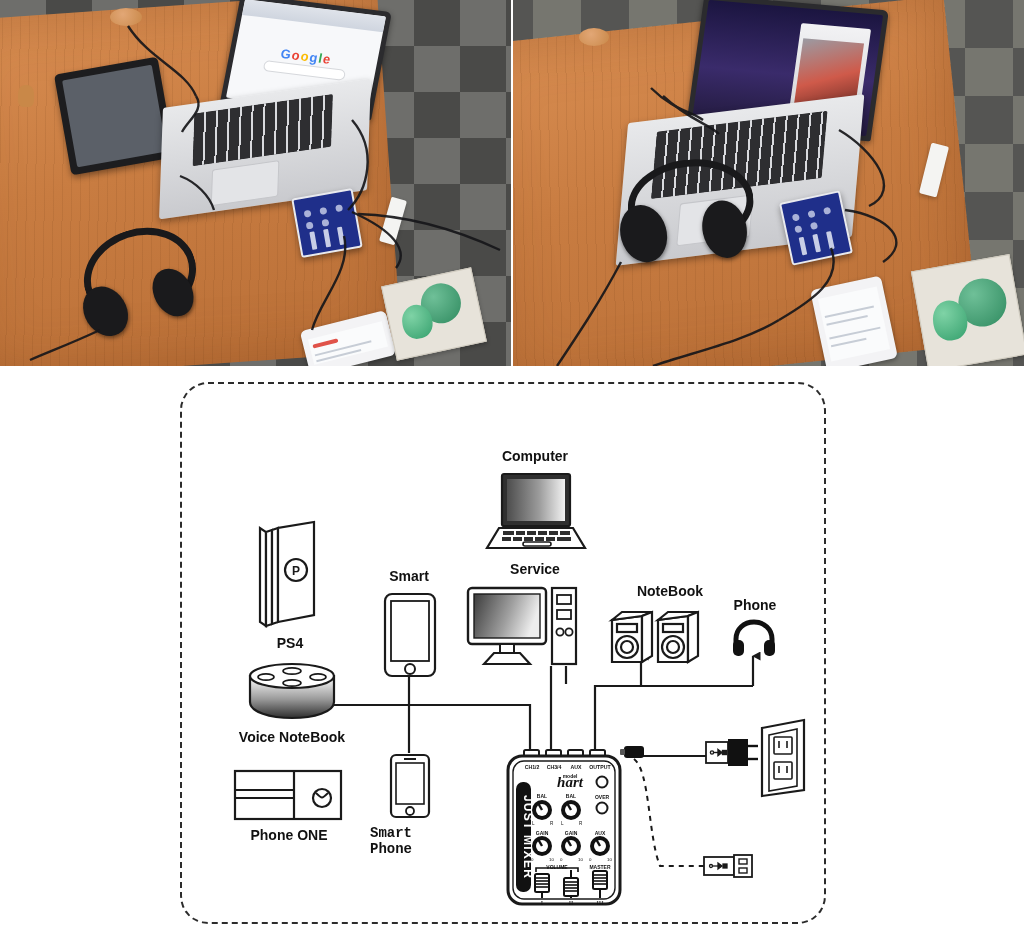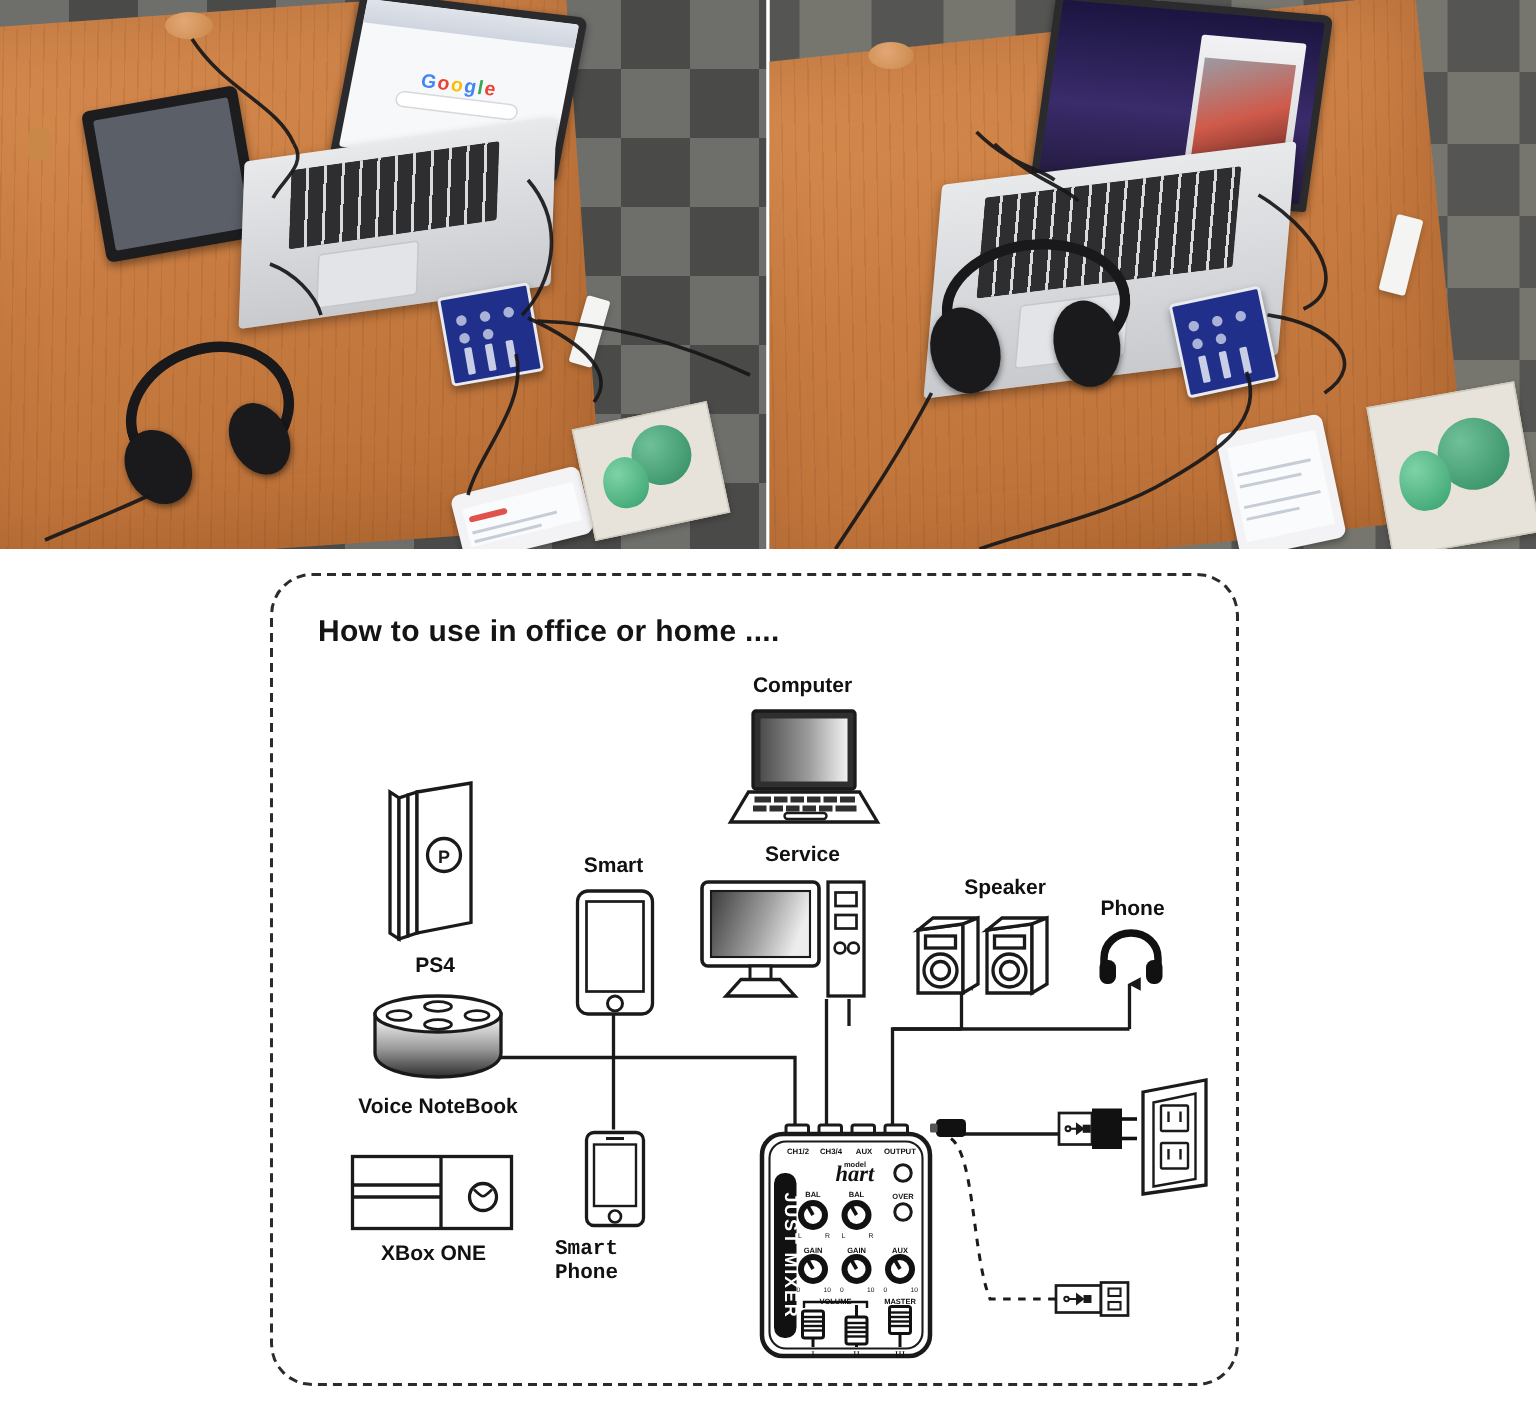--- a/index.html
+++ b/index.html
@@ -266,21 +266,20 @@
         <path d="M266 320 C 230 342, 180 352, 140 366"></path>
         <path d="M108 262 C 88 300, 68 330, 44 366"></path>
       </g>
     </svg>
   </div>
 </div>
 
 <div class="diagram">
 
   <div class="dash-box"></div>
-  <div class="title">How to use in office or home  ....</div>
 
   <svg class="wires">
     <defs>
       <marker id="arr" markerWidth="9" markerHeight="9" refX="4.5" refY="7.5" orient="auto" markerUnits="userSpaceOnUse">
         <path d="M0,0 L9,0 L4.5,8.5 Z" fill="#1a1a1a"></path>
       </marker>
       <marker id="arrU" markerWidth="9" markerHeight="9" refX="4.5" refY="1.5" orient="auto" markerUnits="userSpaceOnUse">
         <path d="M0,9 L9,9 L4.5,0.5 Z" fill="#1a1a1a"></path>
       </marker>
       <linearGradient id="lcdG" x1="0" y1="0" x2="1" y2="0">
@@ -354,21 +353,21 @@
       <g fill="#fff" stroke="#1a1a1a" stroke-width="2.2">
         <rect x="3" y="3" width="106" height="48"></rect>
         <line x1="3" y1="22" x2="62" y2="22"></line>
         <line x1="3" y1="30" x2="62" y2="30"></line>
         <line x1="62" y1="3" x2="62" y2="51"></line>
         <circle cx="90" cy="30" r="9"></circle>
       </g>
       <path d="M84 25 C 90 31, 90 31, 96 25" fill="none" stroke="#1a1a1a" stroke-width="1.8"></path>
     </svg>
   </div>
-  <div class="lbl" style="left:222px;top:462px;width:134px;">XBox ONE</div>
+  <div class="lbl" style="left:222px;top:462px;width:134px;">Phone ONE</div>
 
   <div class="lbl" style="left:362px;top:203px;width:94px;">Smart</div>
   <div class="icon" style="left:383px;top:226px;">
     <svg width="54" height="86" viewBox="0 0 54 86">
       <rect x="2" y="2" width="50" height="82" rx="7" fill="#fff" stroke="#1a1a1a" stroke-width="2.2"></rect>
       <rect x="8" y="9" width="38" height="60" fill="#fff" stroke="#1a1a1a" stroke-width="1.8"></rect>
       <circle cx="27" cy="77" r="5" fill="#fff" stroke="#1a1a1a" stroke-width="2"></circle>
     </svg>
   </div>
 
@@ -417,21 +416,21 @@
       <path d="M18 78 L28 67 L54 67 L64 78 Z" fill="#fff" stroke="#1a1a1a" stroke-width="2.2"></path>
 
       <rect x="86" y="2" width="24" height="76" fill="#fff" stroke="#1a1a1a" stroke-width="2.2"></rect>
       <rect x="91" y="9" width="14" height="9" fill="#fff" stroke="#1a1a1a" stroke-width="1.8"></rect>
       <rect x="91" y="24" width="14" height="9" fill="#fff" stroke="#1a1a1a" stroke-width="1.8"></rect>
       <circle cx="94" cy="46" r="3.6" fill="#fff" stroke="#1a1a1a" stroke-width="1.8"></circle>
       <circle cx="103" cy="46" r="3.6" fill="#fff" stroke="#1a1a1a" stroke-width="1.8"></circle>
     </svg>
   </div>
 
-  <div class="lbl" style="left:618px;top:218px;width:104px;">Speaker</div>
+  <div class="lbl" style="left:618px;top:218px;width:104px;">NoteBook</div>
   <div class="icon" style="left:608px;top:240px;">
     <svg width="92" height="60" viewBox="0 0 92 60">
       <g fill="#fff" stroke="#1a1a1a" stroke-width="2.2">
         <path d="M4 14 L4 56 L34 56 L34 10 Z"></path>
         <path d="M4 14 L14 6 L44 6 L34 10 Z"></path>
         <path d="M34 10 L44 6 L44 50 L34 56 Z"></path>
         <rect x="9" y="18" width="20" height="8"></rect>
         <circle cx="19" cy="41" r="11"></circle>
           <circle cx="19" cy="41" r="6"></circle>
         <path d="M50 14 L50 56 L80 56 L80 10 Z"></path>

